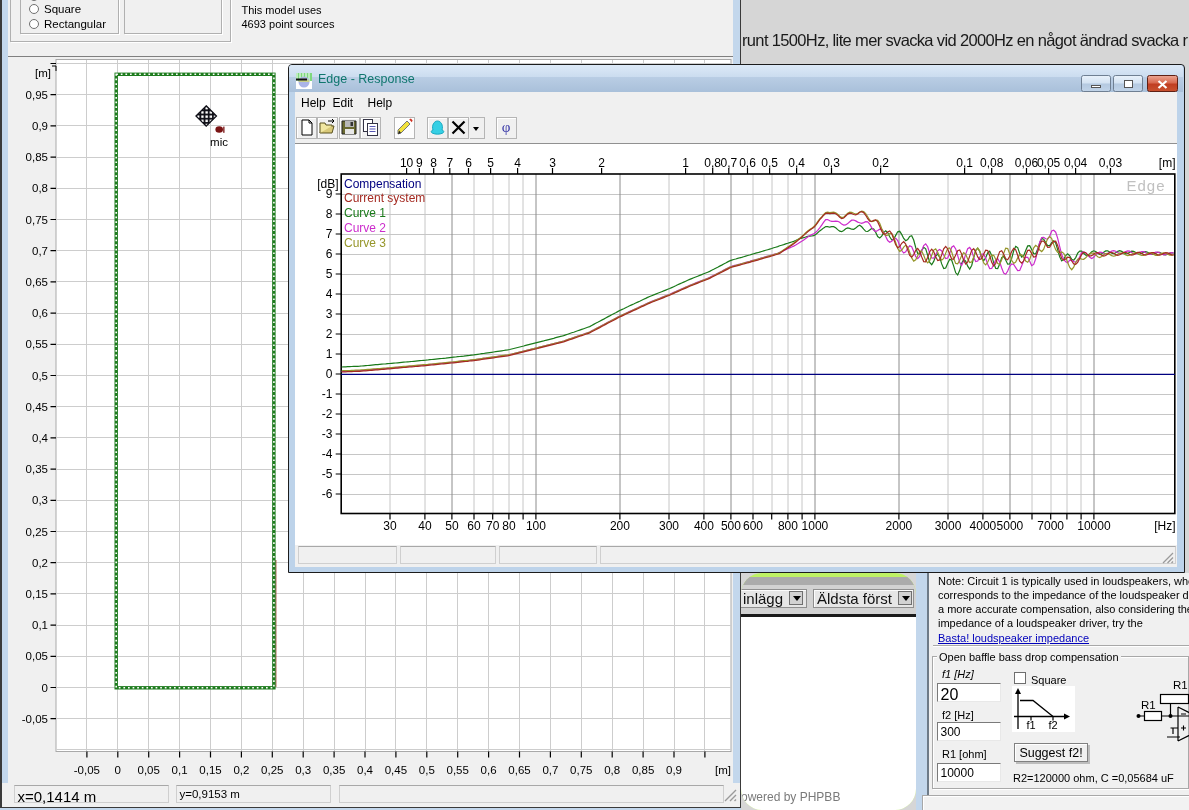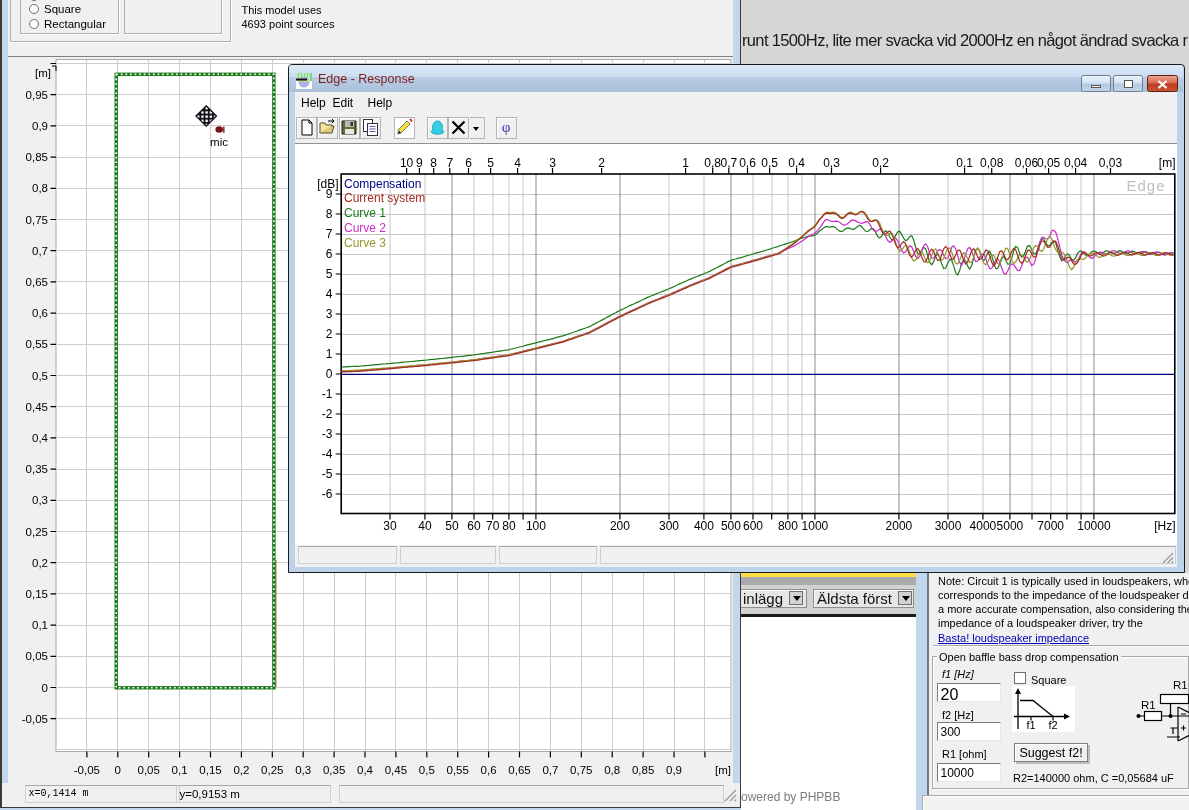--- a/index.html
+++ b/index.html
@@ -6,21 +6,21 @@
 .abs { position:absolute; }
 .t11 { font-size:11px; line-height:14.3px; }
 .tb { width:21px; height:21.5px; background:#f0f0f0; border:1px solid #b5b5b5; box-shadow:inset 1px 1px 0 #fff; }
 .tb svg { display:block; margin:0 auto; }
 .cell { border:1px solid #cfcfcf; border-top-color:#a8a8a8; }
 </style></head><body>
 
 <div class="abs" style="left:741px;top:0;width:448px;height:810px;background:#d6d6d6;"></div>
 <div class="abs" style="left:742px;top:31px;width:447px;height:23px;font-size:16.5px;letter-spacing:-0.65px;color:#1a1a1a;white-space:nowrap;overflow:hidden;">runt 1500Hz, lite mer svacka vid 2000Hz en något ändrad svacka r</div>
 
-<div class="abs" style="left:741px;top:573px;width:175px;height:237px;background:#fde047;overflow:hidden;">
+<div class="abs" style="left:741px;top:573px;width:175px;height:237px;background:#bef264;overflow:hidden;border-radius:21px;">
   <div class="abs" style="left:0;top:3.5px;width:175px;height:8px;background:#ababab;"></div>
   <div class="abs" style="left:0;top:11.5px;width:175px;height:29px;background:#d2d2d2;"></div>
   <div class="abs" style="left:-4px;top:15.5px;width:70px;height:19px;background:#e6e6e6;border:1px solid #8f8f8f;box-shadow:inset 1px 1px 0 #fcfcfc;"></div>
   <div class="abs" style="left:2px;top:17px;font-size:15px;color:#111;">inlägg</div>
   <div class="abs" style="left:48px;top:18px;width:14px;height:14px;background:#d2d2d2;border:1px solid #707070;"></div>
   <div class="abs" style="left:51.5px;top:23px;width:0;height:0;border-left:4px solid transparent;border-right:4px solid transparent;border-top:5px solid #000;"></div>
   <div class="abs" style="left:71.5px;top:15.5px;width:101px;height:19px;background:#e6e6e6;border:1px solid #8f8f8f;box-shadow:inset 1px 1px 0 #fcfcfc;"></div>
   <div class="abs" style="left:76px;top:17px;font-size:15px;color:#111;">Äldsta först</div>
   <div class="abs" style="left:157px;top:18px;width:14px;height:14px;background:#d2d2d2;border:1px solid #707070;"></div>
   <div class="abs" style="left:160.5px;top:23px;width:0;height:0;border-left:4px solid transparent;border-right:4px solid transparent;border-top:5px solid #000;"></div>
@@ -48,21 +48,21 @@
     <rect x="0" y="0" width="63" height="46" fill="#fff"></rect>
     <path d="M6 43V5M2 30.5H55" stroke="#000" stroke-width="1.3" fill="none"></path>
     <path d="M6 2l-3 6h6z" fill="#000"></path>
       <path d="M58 30.5l-6 -3v6z" fill="#000"></path>
     <path d="M8 14.5H21L41 30.5" stroke="#000" stroke-width="1.3" fill="none"></path>
     <path d="M19 30.5v4M41 30.5v4" stroke="#000" stroke-width="1.2"></path>
     <text x="19" y="43" font-size="11" text-anchor="middle" font-family="Liberation Sans, sans-serif">f1</text>
     <text x="41" y="43" font-size="11" text-anchor="middle" font-family="Liberation Sans, sans-serif">f2</text>
   </svg>
   <div class="abs" style="left:98px;top:169.5px;width:74px;height:19.5px;background:#f0f0f0;border:1px solid #808080;box-shadow:inset 1px 1px 0 #fff, 2px 2px 0 #bdbdbd;font-size:12.5px;text-align:center;line-height:18px;">Suggest f2!</div>
-  <div class="abs t11" style="left:97px;top:197.5px;white-space:nowrap;">R2=140000 ohm, C =0,05684 uF</div>
+  <div class="abs t11" style="left:97px;top:197.5px;white-space:nowrap;">R2=120000 ohm, C =0,05684 uF</div>
   <svg class="abs" style="left:214px;top:87px" width="59" height="85" viewBox="0 0 59 85">
       <g transform="translate(0,13)">
     <g stroke="#000" stroke-width="1.2" fill="none">
       <rect x="30.5" y="21.5" width="28" height="9" fill="#fff"></rect>
       <rect x="14.5" y="38.5" width="17" height="9" fill="#fff"></rect>
       <path d="M8.5 43H14.5M31.5 43H62M40.5 43V31M40.5 55H48M43 55V61M37 64H50"></path>
       <path d="M48 34V68M48 34l14 7M48 68l14-7"></path>
       <path d="M51 41h5M51 55h5M53.5 52.5v5" stroke-width="1.1"></path>
     </g>
     <circle cx="8.5" cy="43" r="2" fill="#000"></circle>
@@ -150,40 +150,40 @@
           <rect width="4.2" height="4.2" fill="#0e0e16"></rect>
           <rect x="1.1" y="1.1" width="2.3" height="2.3" fill="#fff"></rect>
         </pattern>
       </defs>
       <path d="M206.2 105.8L216.5 116L206.2 126.2L195.9 116Z" fill="url(#chk)" stroke="#0e0e16" stroke-width="1.2"></path>
       <ellipse cx="219.2" cy="129.5" rx="3.8" ry="3.3" fill="#7a1414"></ellipse>
       <rect x="223.2" y="126.6" width="1.3" height="6.2" fill="#7a1414"></rect>
       <text x="219" y="146" font-size="11.5" text-anchor="middle">mic</text>
     </svg>
   <div class="abs" style="left:1.5px;top:782.5px;width:738px;height:24px;background:#f0f0f0;">
-    <div class="abs cell" style="left:23px;top:2px;width:155px;height:18px;font-size:10px;padding:2px 3px;font-family:Liberation Mono, monospace;">x=0,1414 m</div>
+    <div class="abs cell" style="left:12px;top:2px;width:155px;height:18px;font-size:15px;padding:2px 3px;">x=0,1414 m</div>
     <div class="abs cell" style="left:174px;top:2px;width:155px;height:18px;font-size:11.5px;padding:2px 3px;">y=0,9153 m</div>
     <div class="abs cell" style="left:337px;top:2px;width:385px;height:18px;"></div>
     <svg class="abs" style="left:722px;top:6px" width="13" height="13">
         <path d="M12 1L1 12M12 6L6 12M12 10.5L10.5 12" stroke="#9a9a9a" stroke-width="1.4" fill="none"></path>
       </svg>
   </div>
 </div>
 
 <div class="abs" style="left:288px;top:64px;width:896.5px;height:508.5px;background:#bdd3ea;border:1.5px solid #1c1c1c;border-radius:4px 4px 0 0;">
   <div class="abs" style="left:0;top:0;width:893.5px;height:27px;background:linear-gradient(180deg,#dce9f7 0%,#cbdcef 45%,#b9cde4 46%,#a9c0da 100%);border-radius:3px 3px 0 0;"></div>
   <svg class="abs" style="left:7px;top:8px" width="16" height="16">
     <rect x="0" y="0" width="16" height="16" fill="#fff"></rect>
     <rect x="0" y="0" width="16" height="8" fill="#7ed87e"></rect>
     <path d="M1 0v8M4 0v8M7 0v8M10 0v8M13 0v8" stroke="#fff" stroke-width="1"></path>
     <circle cx="8" cy="9" r="5.5" fill="#aab4e8"></circle>
     <path d="M2.5 9a5.5 3.5 0 0 1 11 0" fill="#c8d087"></path>
     <path d="M0 6.5h11" stroke="#111" stroke-width="2"></path>
   </svg>
-  <div class="abs" style="left:29px;top:6.5px;font-size:12.5px;color:#7f1d1d;">Edge - Response</div>
+  <div class="abs" style="left:29px;top:6.5px;font-size:12.5px;color:#0f766e;">Edge - Response</div>
   <div class="abs" style="left:792px;top:10px;width:29.5px;height:16.5px;background:linear-gradient(180deg,#e8f1fa 0%,#d3e2f2 48%,#b4c9e0 52%,#c0d3e8 100%);border:1px solid #6f7f92;border-radius:2.5px;">
       <div class="abs" style="left:8.5px;top:8.5px;width:10px;height:3px;background:#fff;border:1px solid #555;"></div>
     </div>
   <div class="abs" style="left:824px;top:10px;width:29.5px;height:16.5px;background:linear-gradient(180deg,#e8f1fa 0%,#d3e2f2 48%,#b4c9e0 52%,#c0d3e8 100%);border:1px solid #6f7f92;border-radius:2.5px;">
       <div class="abs" style="left:9.5px;top:3.5px;width:9px;height:8px;background:#fff;border:1.5px solid #555;"></div>
     </div>
   <div class="abs" style="left:858px;top:10px;width:30.5px;height:16.5px;background:linear-gradient(180deg,#eba28f 0%,#d86a50 45%,#c03e22 55%,#c8502e 100%);border:1px solid #5f2014;border-radius:2.5px;">
     <svg class="abs" style="left:9px;top:3.5px" width="11" height="9">
         <path d="M1.5 1L9.5 8M9.5 1L1.5 8" stroke="#fff" stroke-width="2.2" fill="none"></path>
       </svg>

